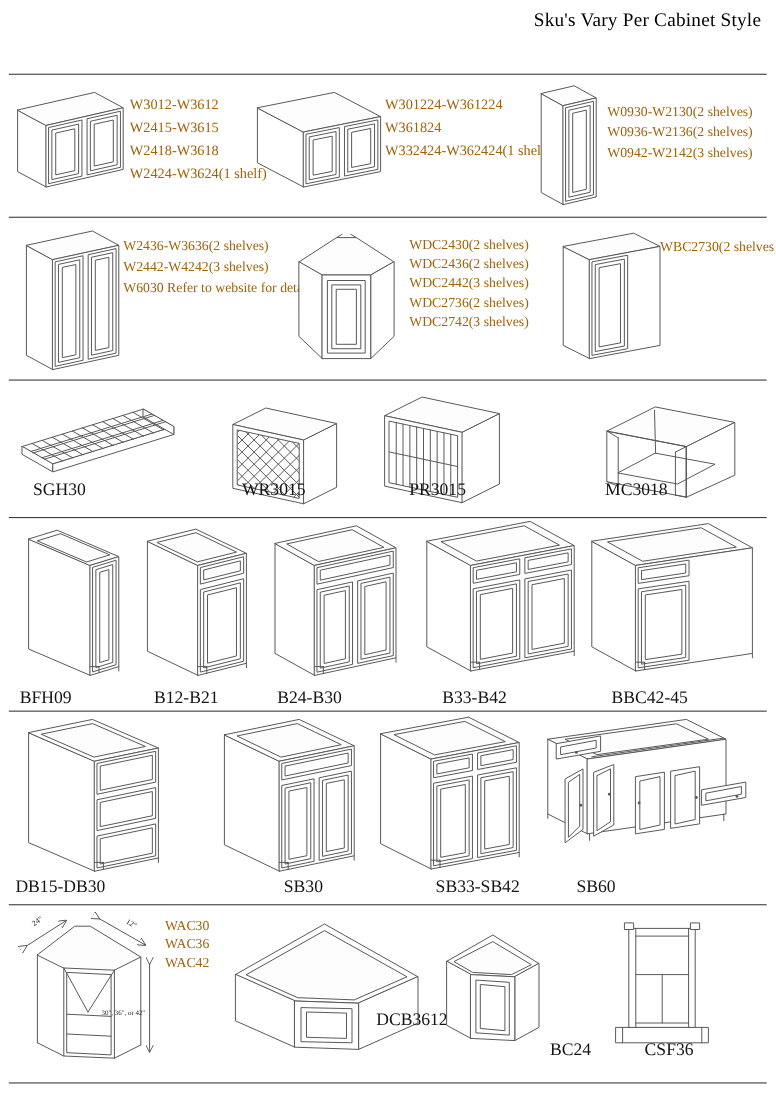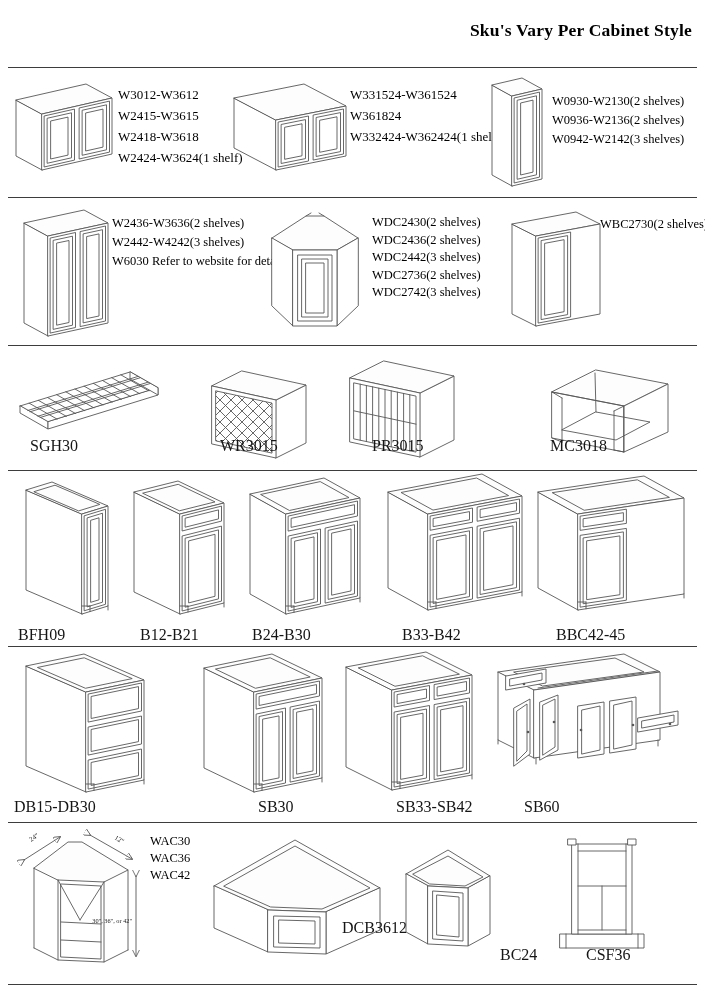--- a/index.html
+++ b/index.html
@@ -1,20 +1,20 @@
 <!DOCTYPE html>
 <html><head>
 <meta charset="utf-8">
 <style>
   html,body{margin:0;padding:0;background:#fff}
   .page{position:relative;width:705px;height:1000px;background:#fff;
         font-family:"Liberation Serif",serif;color:#111;overflow:hidden}
-  .title{position:absolute;top:20px;right:13px;font-size:17.5px;font-weight:bold;color:#000;letter-spacing:.2px}
+  .title{position:absolute;top:8px;right:13px;font-size:17.5px;font-weight:normal;color:#000;letter-spacing:.2px}
   .rule{position:absolute;left:8px;width:689px;height:1px;background:#3d3d3d}
-  .skus{position:absolute;font-size:12.5px;color:#000000;white-space:nowrap}
+  .skus{position:absolute;font-size:12.5px;color:#a16207;white-space:nowrap}
   .lbl{position:absolute;font-size:16px;color:#151515;white-space:nowrap}
   svg{position:absolute;overflow:visible}
   svg line,svg polygon,svg polyline,svg path,svg rect{stroke:#575757;stroke-width:.9;fill:none;stroke-linejoin:round;stroke-linecap:round}
   svg polygon[fill="#fff"]{fill:#fff}
   svg polygon[fill="#fdfdfd"]{fill:#fdfdfd}
   svg rect[fill="#fff"]{fill:#fff}
   svg text{stroke:none;fill:#222;font-family:"Liberation Serif",serif}
   svg circle{stroke:none;fill:#575757}
 </style>
 </head>
@@ -55,21 +55,21 @@
       <polygon points="46.0,40.0 116.0,26.0 74.0,4.0 4.0,18.0" fill="#fdfdfd"></polygon>
       <polygon points="46.0,40.0 116.0,26.0 116.0,76.0 46.0,90.0" fill="#fff"></polygon>
       <polygon points="48.5,42.0 78.5,36.0 78.5,81.0 48.5,87.0" fill="none"></polygon>
       <polygon points="51.5,44.4 75.5,39.6 75.5,78.6 51.5,83.4" fill="none"></polygon>
       <polygon points="55.0,47.2 72.0,43.8 72.0,75.8 55.0,79.2" fill="none"></polygon>
       <polygon points="83.5,35.0 113.5,29.0 113.5,74.0 83.5,80.0" fill="none"></polygon>
       <polygon points="86.5,37.4 110.5,32.6 110.5,71.6 86.5,76.4" fill="none"></polygon>
       <polygon points="90.0,40.2 107.0,36.8 107.0,68.8 90.0,72.2" fill="none"></polygon>
     </svg>
   <div class="skus" style="left:350px;top:84px;line-height:21px;font-size:13px">
-    <div>W331524-W361524</div>
+    <div>W301224-W361224</div>
     <div>W361824</div>
     <div>W332424-W362424(1 shelf)</div>
   </div>
 
   <svg style="left:482px;top:70px" width="64" height="122" viewBox="0 0 64 122">
       <polygon points="30.0,26.0 10.0,15.0 10.0,105.0 30.0,116.0" fill="#fff"></polygon>
       <polygon points="30.0,26.0 60.0,19.0 40.0,8.0 10.0,15.0" fill="#fdfdfd"></polygon>
       <polygon points="30.0,26.0 60.0,19.0 60.0,109.0 30.0,116.0" fill="#fff"></polygon>
       <polygon points="32.5,27.9 57.5,22.1 57.5,107.1 32.5,112.9" fill="none"></polygon>
       <polygon points="35.5,30.2 54.5,25.8 54.5,104.8 35.5,109.2" fill="none"></polygon>

